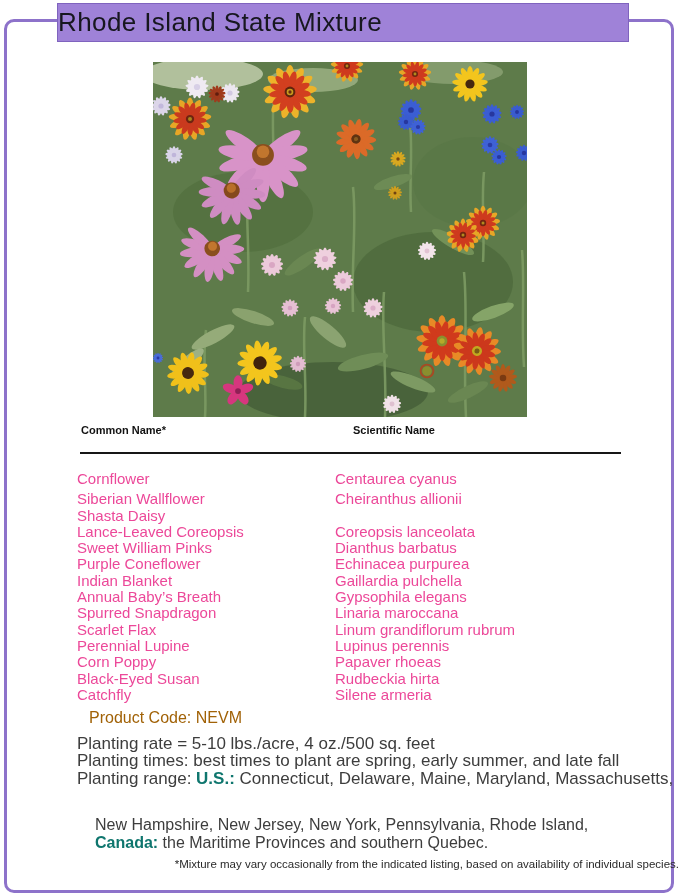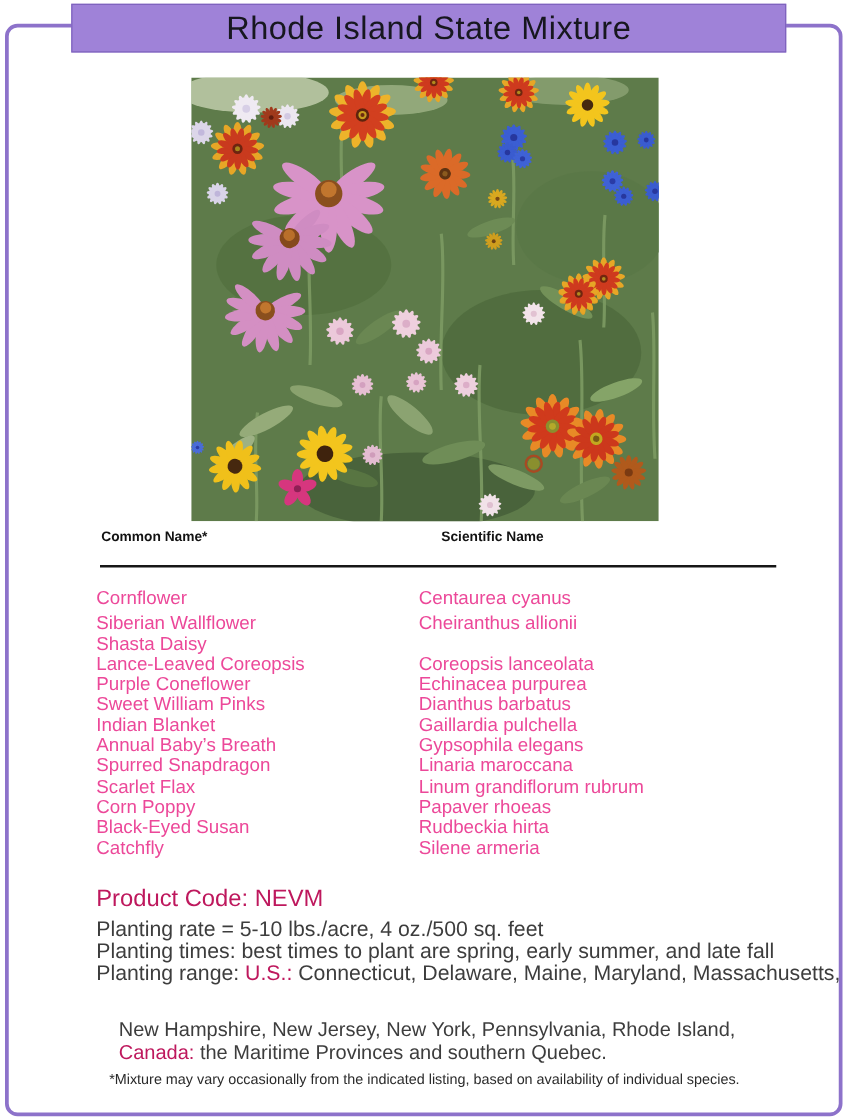--- a/index.html
+++ b/index.html
@@ -8,41 +8,41 @@
     background:#ffffff;
     font-family:"Liberation Sans","DejaVu Sans",sans-serif;
   }
   .page-border{
     position:absolute;left:4px;top:19px;width:664px;height:868px;
     border:3px solid #8d72ca;border-radius:10px;z-index:1;
   }
   .title-bar{
     position:absolute;left:57px;top:3px;width:572px;height:39px;
     background:#9f82d8;border:1px solid #7f63be;box-sizing:border-box;
-    display:flex;align-items:center;justify-content:center;z-index:2;
+    display:flex;align-items:center;z-index:2;
   }
   .title-bar h1{
     margin:0;font-size:26px;font-weight:400;color:#17171f;letter-spacing:.4px;
   }
   .photo{position:absolute;left:153px;top:62px;width:374px;height:355px;z-index:2}
   .photo svg{display:block}
   .col-header{position:absolute;font-size:11px;font-weight:700;color:#121212;z-index:2}
   .col-header.common{left:81px;top:424px}
   .col-header.sci{left:353px;top:424px}
   .rule{position:absolute;left:80px;top:452px;width:541px;height:2px;background:#161616;z-index:2}
   .species{position:absolute;left:77px;top:471px;width:560px;font-size:15px;color:#ec4899;z-index:2}
   .srow{display:flex;height:16.3px;line-height:16.3px}
   .srow:first-child{margin-bottom:4px}
   .srow .c{width:258px}
-  .pcode{position:absolute;left:77px;top:709px;font-size:19px;color:#be185d;z-index:2}
+  .pcode{position:absolute;left:89px;top:709px;font-size:16px;color:#a16207;z-index:2}
   .planting{position:absolute;left:77px;top:735px;font-size:17px;line-height:17.4px;color:#3d3d3d;z-index:2}
   .range2{position:absolute;left:95px;top:816px;font-size:16px;line-height:18.2px;color:#3d3d3d;z-index:2}
-  b{font-weight:400;color:#be185d}
+  b{font-weight:700;color:#0f766e}
   .footnote{
-    position:absolute;left:0;top:858px;width:679px;text-align:center;
+    position:absolute;left:0;top:858px;width:679px;text-align:right;
     font-size:11.5px;color:#2a2a2a;z-index:2;
   }
 </style>
 </head>
 <body>
 
 <div class="page-border"></div>
 
 <header class="title-bar">
   <h1>Rhode Island State Mixture</h1>
@@ -354,42 +354,46 @@
       <span class="s">Cheiranthus allionii</span>
     </div>
   <div class="srow">
       <span class="c">Shasta Daisy</span>
     </div>
   <div class="srow">
       <span class="c">Lance-Leaved Coreopsis</span>
       <span class="s">Coreopsis lanceolata</span>
     </div>
   <div class="srow">
+      <span class="c">Sweet William Pinks</span>
+      <span class="s">Dianthus barbatus</span>
+    </div>
+  <div class="srow">
       <span class="c">Purple Coneflower</span>
       <span class="s">Echinacea purpurea</span>
     </div>
   <div class="srow">
-      <span class="c">Sweet William Pinks</span>
-      <span class="s">Dianthus barbatus</span>
-    </div>
-  <div class="srow">
       <span class="c">Indian Blanket</span>
       <span class="s">Gaillardia pulchella</span>
     </div>
   <div class="srow">
       <span class="c">Annual Baby’s Breath</span>
       <span class="s">Gypsophila elegans</span>
     </div>
   <div class="srow">
       <span class="c">Spurred Snapdragon</span>
       <span class="s">Linaria maroccana</span>
     </div>
   <div class="srow">
       <span class="c">Scarlet Flax</span>
       <span class="s">Linum grandiflorum rubrum</span>
+    </div>
+  <div class="srow">
+      <span class="c">Perennial Lupine</span>
+      <span class="s">Lupinus perennis</span>
     </div>
   <div class="srow">
       <span class="c">Corn Poppy</span>
       <span class="s">Papaver rhoeas</span>
     </div>
   <div class="srow">
       <span class="c">Black-Eyed Susan</span>
       <span class="s">Rudbeckia hirta</span>
     </div>
   <div class="srow">

